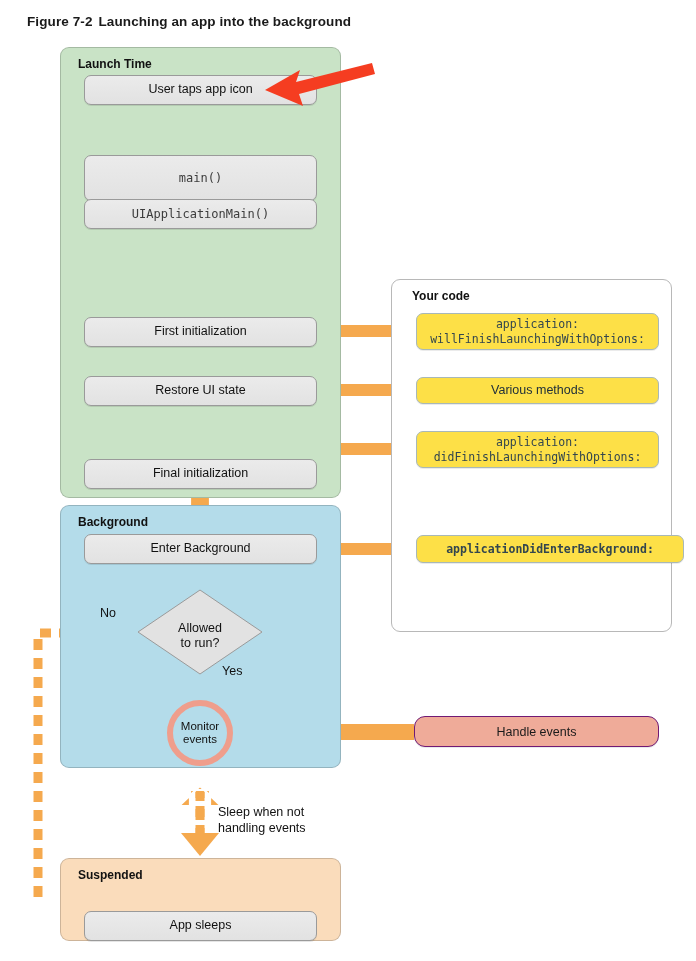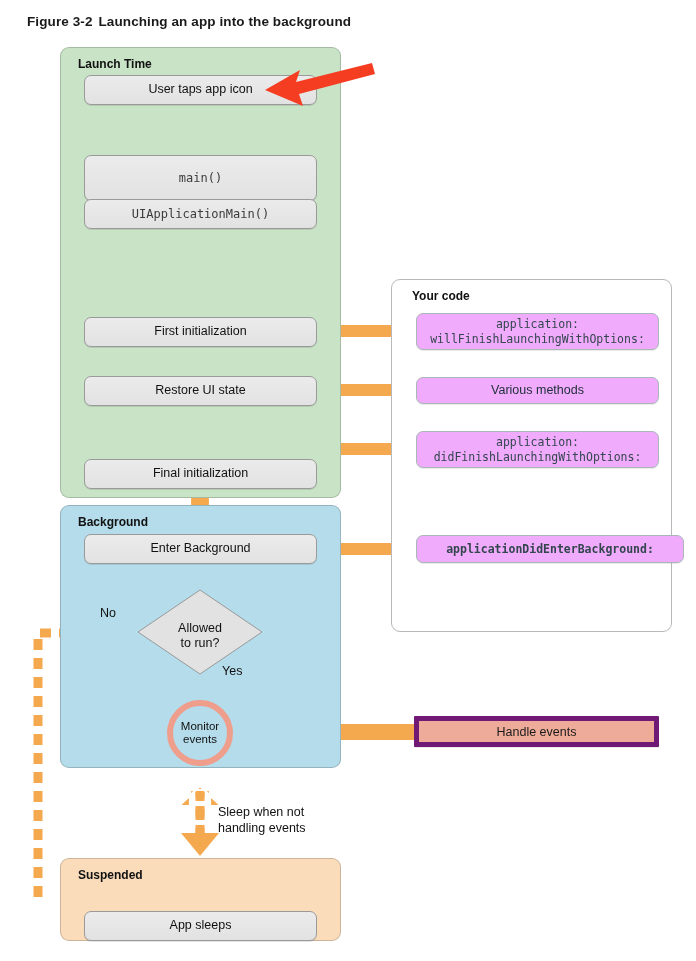--- a/index.html
+++ b/index.html
@@ -60,36 +60,36 @@
     box-shadow: 0 1px 0 rgba(0,0,0,.10);
   }
   .box.mono { font-family: "DejaVu Sans Mono", monospace; font-size: 12px; color: #3c3c3c; }
 
   
   .codebox {
     position: absolute;
     box-sizing: border-box;
     border-radius: 7px;
     border: 1px solid #a8b8b8;
-    background: #f0abfc;
+    background: #fde047;
     display: flex; align-items: center; justify-content: center;
     text-align: center;
     font-size: 12.5px;
     color: #20303a;
     line-height: 1.25;
     box-shadow: 0 1px 0 rgba(0,0,0,.08);
   }
   .codebox.mono { font-family: "DejaVu Sans Mono", monospace; font-size: 11.5px; color: #33464e; }
 
   
   .eventbox {
     position: absolute;
     box-sizing: border-box;
-    border-radius: 1px;
-    border: 5px solid #701a75;
+    border-radius: 11px;
+    border: 1px solid #701a75;
     background: #efab99;
     display:flex; align-items:center; justify-content:center;
     font-size: 12.5px; color:#1a1a1a;
     box-shadow: 0 1px 0 rgba(0,0,0,.08);
   }
 
   
   .diamond-label {
     position: absolute;
     text-align: center;
@@ -120,21 +120,21 @@
 
   svg.overlay { position:absolute; left:0; top:0; width:696px; height:961px; pointer-events:none; }
   svg.under   { position:absolute; left:0; top:0; width:696px; height:961px; pointer-events:none; }
 </style>
 </head>
 <body>
 
 <div id="stage">
 
   <div class="caption">
-    <span class="cap-num">Figure 3-2</span><span class="cap-txt">Launching an app into the background</span>
+    <span class="cap-num">Figure 7-2</span><span class="cap-txt">Launching an app into the background</span>
   </div>
 
   <svg class="under" viewBox="0 0 696 961">
     <defs>
       <style>
         .ar  { fill:#f5a94e; stroke:#ffffff; stroke-width:2.2; stroke-linejoin:round; }
         .arn { fill:#f5a94e; }
         .dashline { stroke:#f5a94e; stroke-width:9; fill:none; stroke-dasharray:11 8; stroke-linecap:butt; }
       </style>
     </defs>

